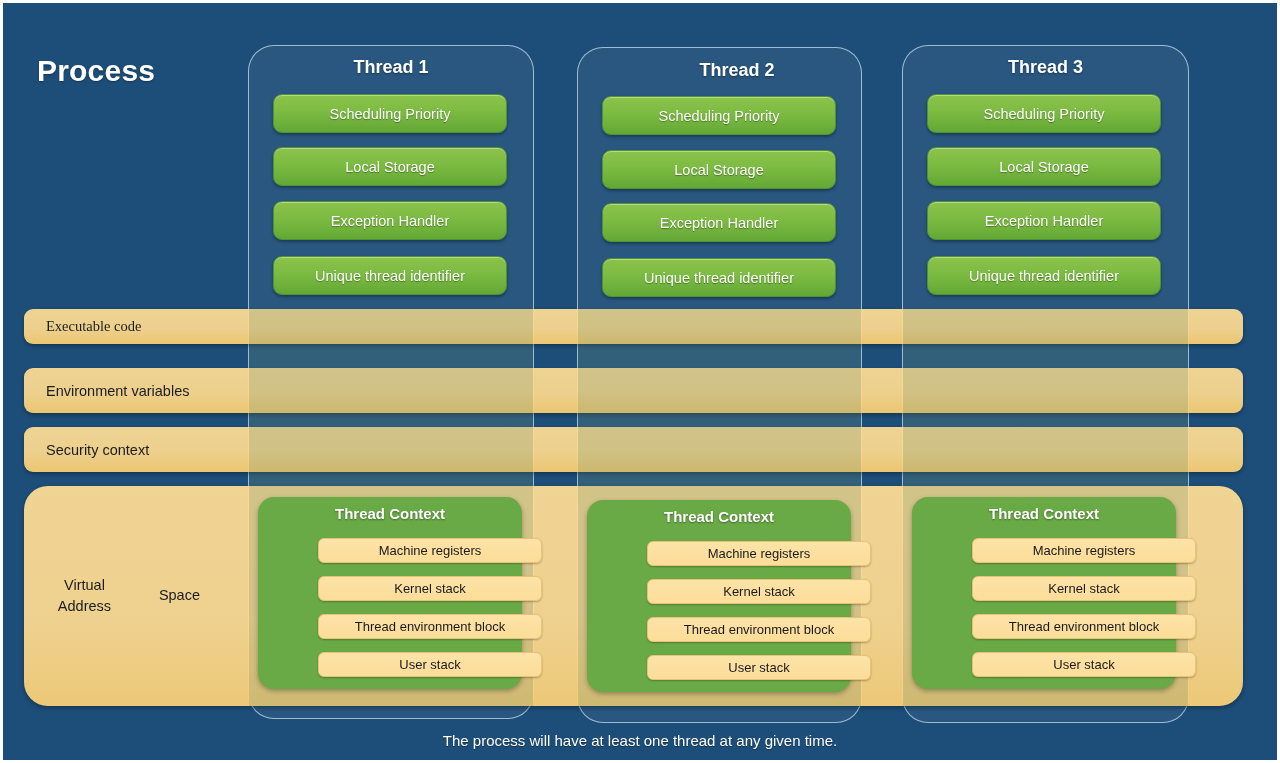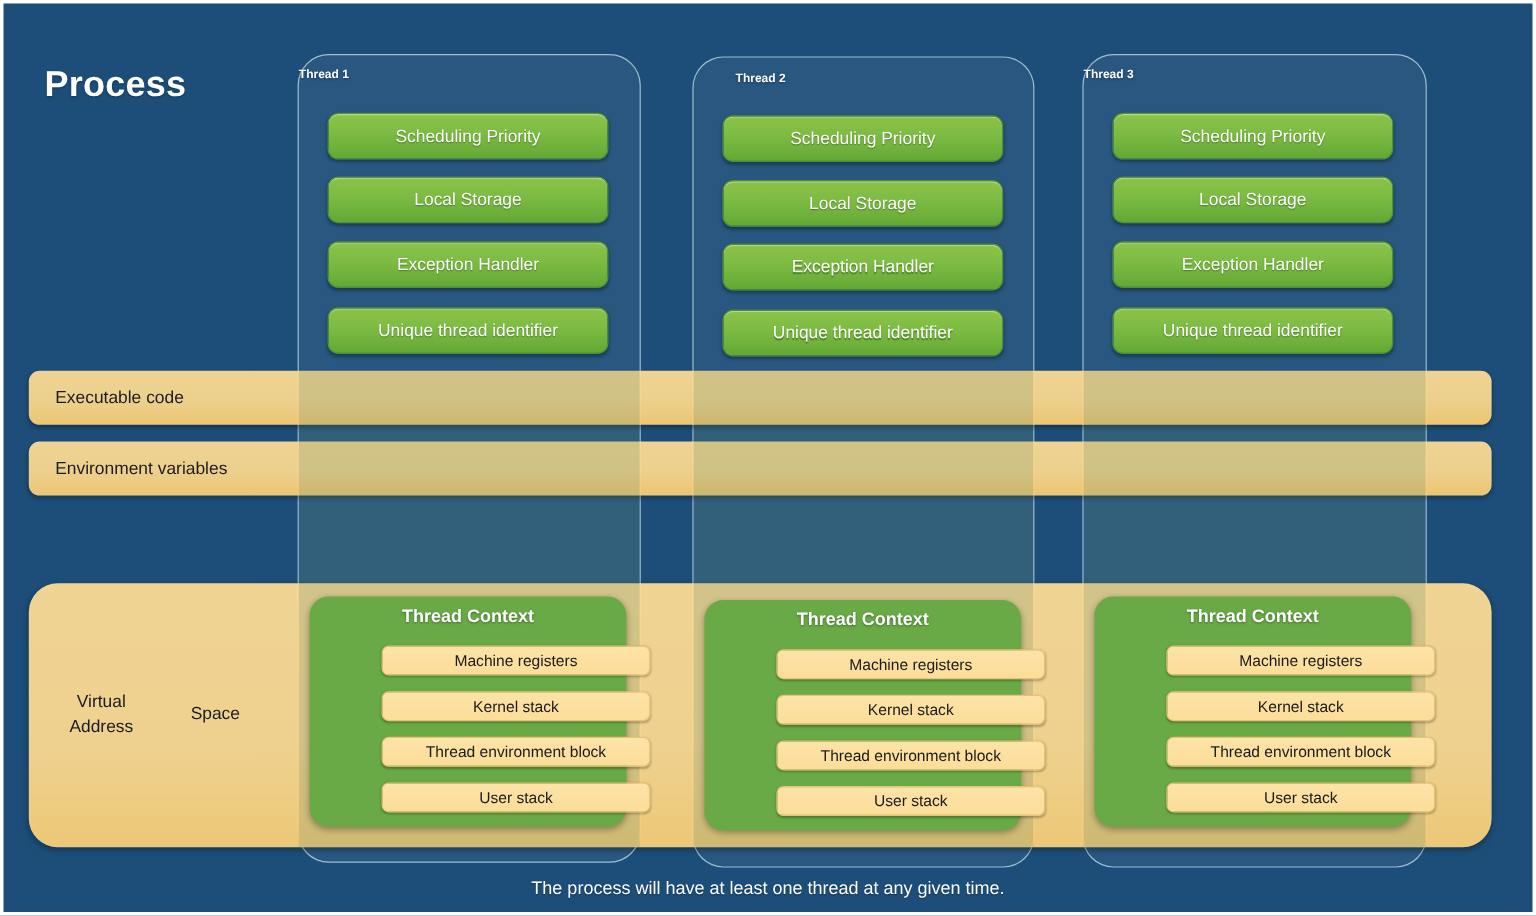--- a/index.html
+++ b/index.html
@@ -42,22 +42,22 @@
   .thread-col{
     position:absolute;
     box-sizing:border-box;
     border:1.3px solid rgba(196,224,236,.75);
     border-radius:26px;
     background:rgba(255,255,255,.055);
   }
   .thread-col .col-title{
     position:absolute;
     left:0; right:0;
-    text-align:left;
-    font-size:10px;
+    text-align:center;
+    font-size:18px;
     font-weight:bold;
     color:#ffffff;
     text-shadow:0 1px 2px rgba(0,0,0,.4);
     white-space:nowrap;
   }
 
   
   .gpill{
     position:absolute;
     box-sizing:border-box;
@@ -193,25 +193,28 @@
   <div class="gpill" style="left:599px; top:255px; width:234px; height:39px;">Unique thread identifier</div>
 
   <div class="thread-col" style="left:899px; top:42px; width:287px; height:678px;">
     <div class="col-title" style="top:11px;">Thread 3</div>
   </div>
   <div class="gpill" style="left:924px; top:91px; width:234px; height:39px;">Scheduling Priority</div>
   <div class="gpill" style="left:924px; top:144px; width:234px; height:39px;">Local Storage</div>
   <div class="gpill" style="left:924px; top:198px; width:234px; height:39px;">Exception Handler</div>
   <div class="gpill" style="left:924px; top:253px; width:234px; height:39px;">Unique thread identifier</div>
 
-  <div class="pbar" style="left:21px; top:306px; width:1219px; height:45px;">
+  <div class="pbar" style="left:21px; top:306px; width:1219px; height:35px;font-family:Liberation Serif, serif;">
     <span class="lab">Executable code</span>
   </div>
   <div class="pbar" style="left:21px; top:365px; width:1219px; height:45px;">
     <span class="lab">Environment variables</span>
+  </div>
+  <div class="pbar" style="left:21px; top:424px; width:1219px; height:45px;">
+    <span class="lab">Security context</span>
   </div>
 
   <div class="vas" style="left:21px; top:483px; width:1219px; height:220px;">
     <span class="lab">
       <span>Virtual Address</span>
         <br>
       <span>Space</span>
     </span>
   </div>
 

